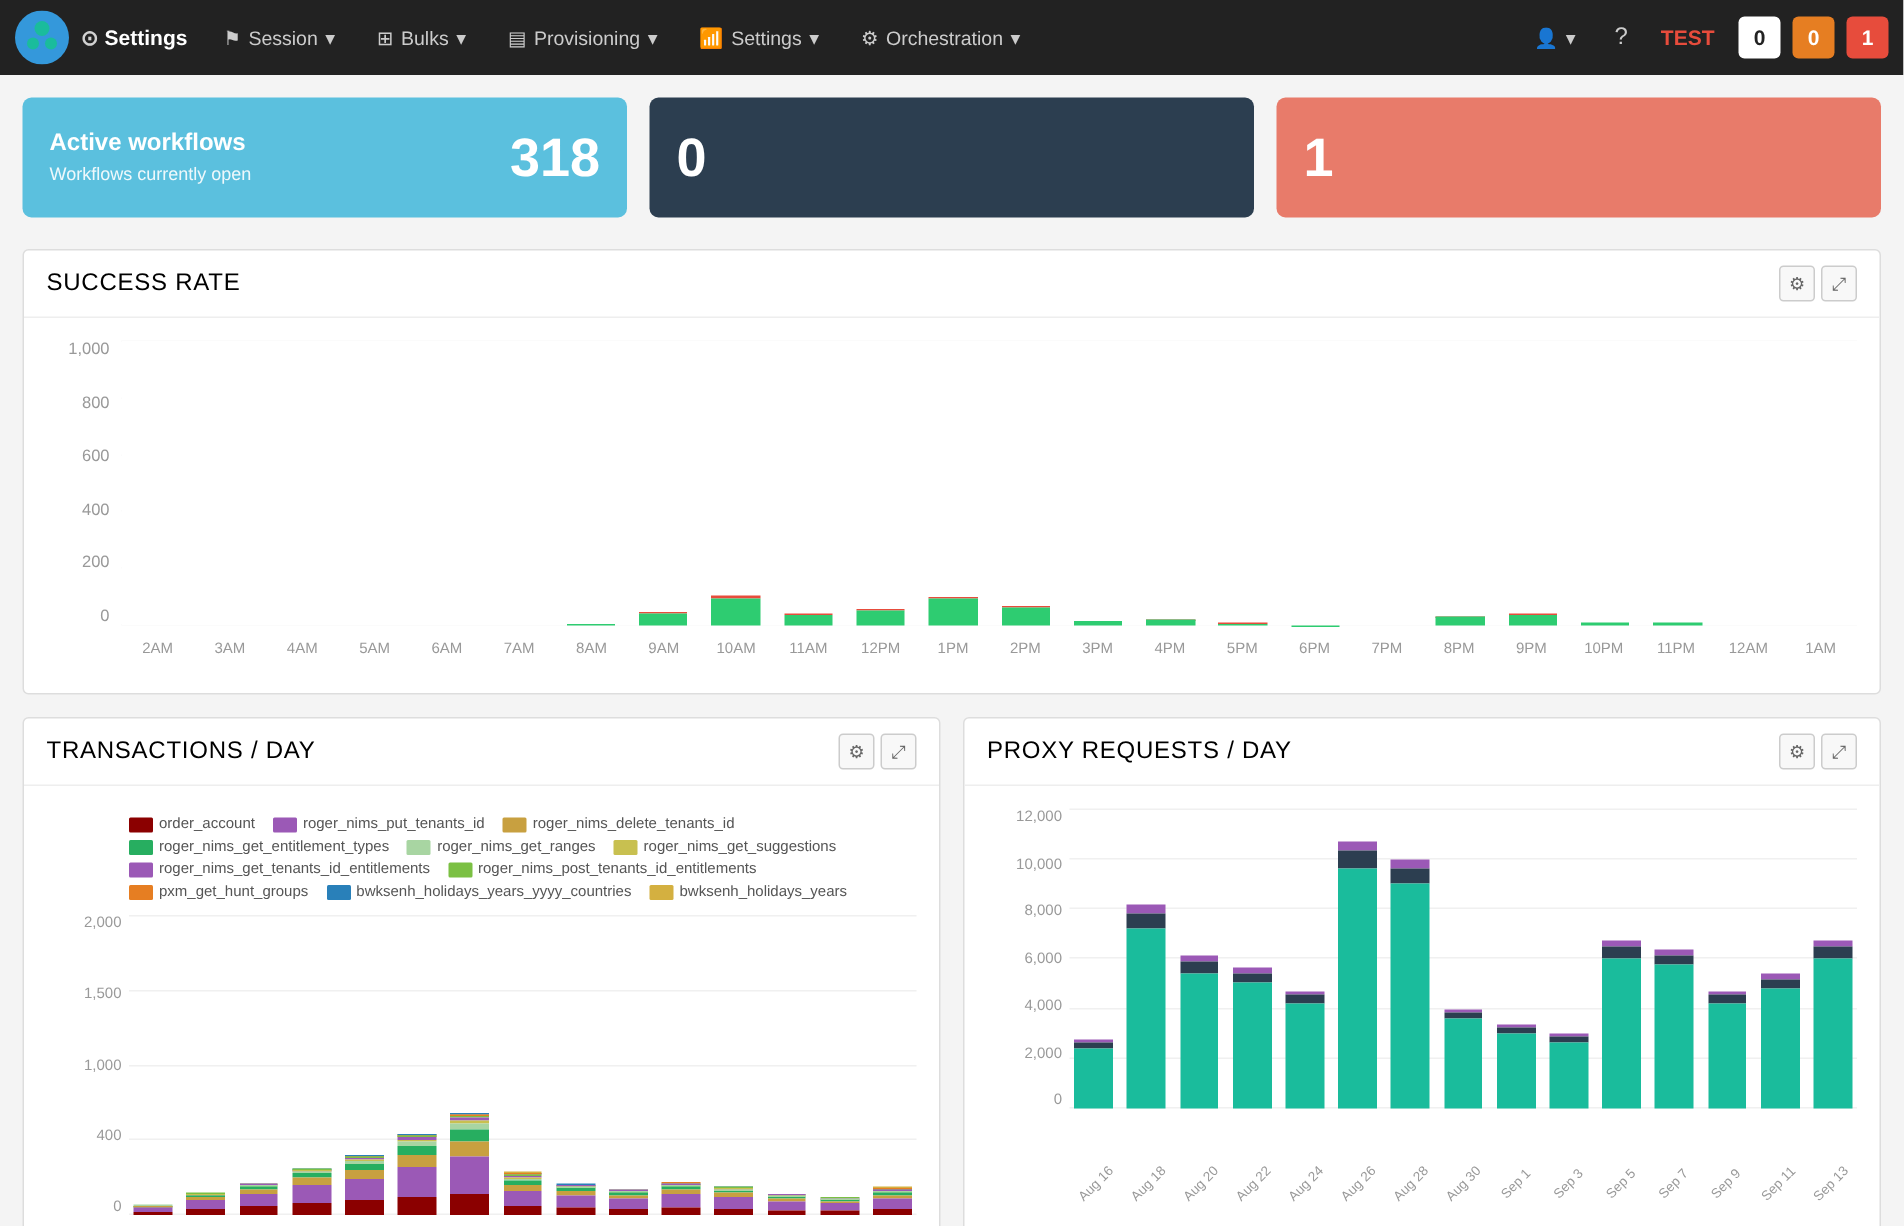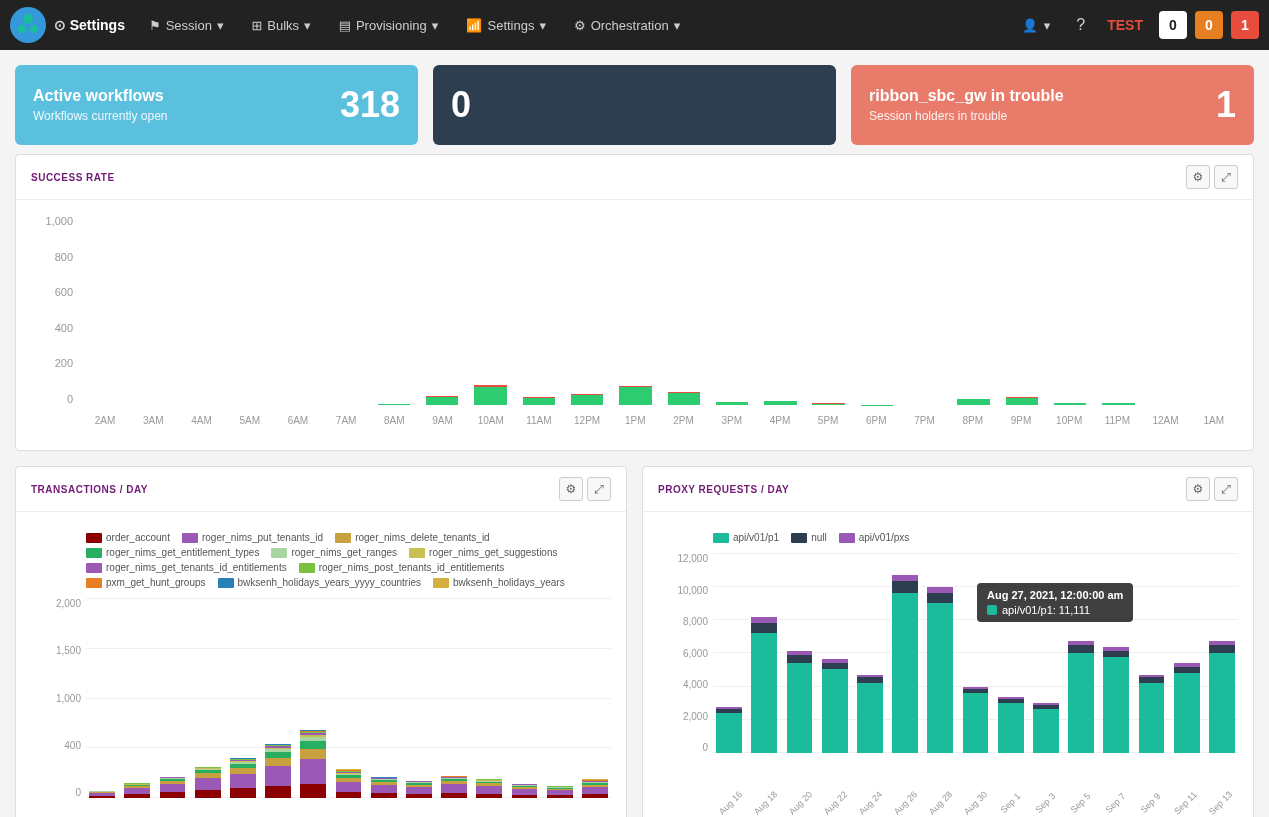--- a/index.html
+++ b/index.html
@@ -79,21 +79,21 @@
 
     
     .main-content {
       padding: 15px;
     }
 
     
     .stat-cards {
       display: flex;
       gap: 15px;
-      margin-bottom: 9px;
+      margin-bottom: 21px;
     }
     .stat-card {
       flex: 1;
       border-radius: 6px;
       padding: 15px 18px;
       display: flex;
       align-items: center;
       justify-content: space-between;
       color: #fff;
       min-height: 80px;
@@ -114,23 +114,23 @@
       margin-bottom: 15px;
     }
     .panel-header {
       padding: 10px 15px;
       border-bottom: 1px solid #eee;
       display: flex;
       align-items: center;
       justify-content: space-between;
     }
     .panel-title {
-      font-weight: bold;
-      font-size: 10px;
-      color: #701a75;
+      font-weight: normal;
+      font-size: 16px;
+      color: #000000;
       text-transform: uppercase;
       letter-spacing: 0.5px;
     }
     .panel-tools {
       display: flex;
       gap: 4px;
     }
     .panel-tool-btn {
       width: 24px;
       height: 24px;
@@ -447,24 +447,20 @@
       <div>
         <div class="stat-card-title">Active workflows</div>
         <div class="stat-card-sub">Workflows currently open</div>
       </div>
       <div class="stat-card-value">318</div>
     </div>
     <div class="stat-card dark">
       <div class="stat-card-value">0</div>
     </div>
     <div class="stat-card salmon">
-      <div>
-        <div class="stat-card-title">ribbon_sbc_gw in trouble</div>
-        <div class="stat-card-sub">Session holders in trouble</div>
-      </div>
       <div class="stat-card-value">1</div>
     </div>
   </div>
 
   <div class="panel">
     <div class="panel-header">
       <span class="panel-title">SUCCESS RATE</span>
       <div class="panel-tools">
         <div class="panel-tool-btn">⚙</div>
         <div class="panel-tool-btn">⤢</div>
@@ -909,34 +905,20 @@
 
     <div class="panel" style="position:relative;">
       <div class="panel-header">
         <span class="panel-title">PROXY REQUESTS / DAY</span>
         <div class="panel-tools">
           <div class="panel-tool-btn">⚙</div>
           <div class="panel-tool-btn">⤢</div>
         </div>
       </div>
       <div class="panel-body">
-        <div class="proxy-legend" id="proxy-legend">
-            <div class="legend-item">
-              <div class="legend-swatch" style="background: rgb(26, 188, 156);"></div>
-              <span>api/v01/p1</span>
-            </div>
-            <div class="legend-item">
-              <div class="legend-swatch" style="background: rgb(44, 62, 80);"></div>
-              <span>null</span>
-            </div>
-            <div class="legend-item">
-              <div class="legend-swatch" style="background: rgb(155, 89, 182);"></div>
-              <span>api/v01/pxs</span>
-            </div>
-          </div>
         <div class="proxy-chart" id="proxy-chart" style="position:relative;">
           <div class="proxy-y-axis" id="proxy-y-axis">
               <span>0</span>
               <span>2,000</span>
               <span>4,000</span>
               <span>6,000</span>
               <span>8,000</span>
               <span>10,000</span>
               <span>12,000</span>
             </div>
@@ -1067,25 +1049,18 @@
               <div class="proxy-x-label">Aug 30</div>
               <div class="proxy-x-label">Sep 1</div>
               <div class="proxy-x-label">Sep 3</div>
               <div class="proxy-x-label">Sep 5</div>
               <div class="proxy-x-label">Sep 7</div>
               <div class="proxy-x-label">Sep 9</div>
               <div class="proxy-x-label">Sep 11</div>
               <div class="proxy-x-label">Sep 13</div>
             </div>
 
-          <div class="tooltip-box" id="proxy-tooltip" style="top:30px;left:55%;">
-    <div class="tooltip-title">Aug 27, 2021, 12:00:00 am</div>
-    <div class="tooltip-row">
-      <div class="tooltip-swatch" style="background:#1abc9c"></div>
-      <span>api/v01/p1: 11,111</span>
-    </div>
-  </div>
         </div>
       </div>
     </div>
 
   </div>
 </div>
 
 </body></html>

